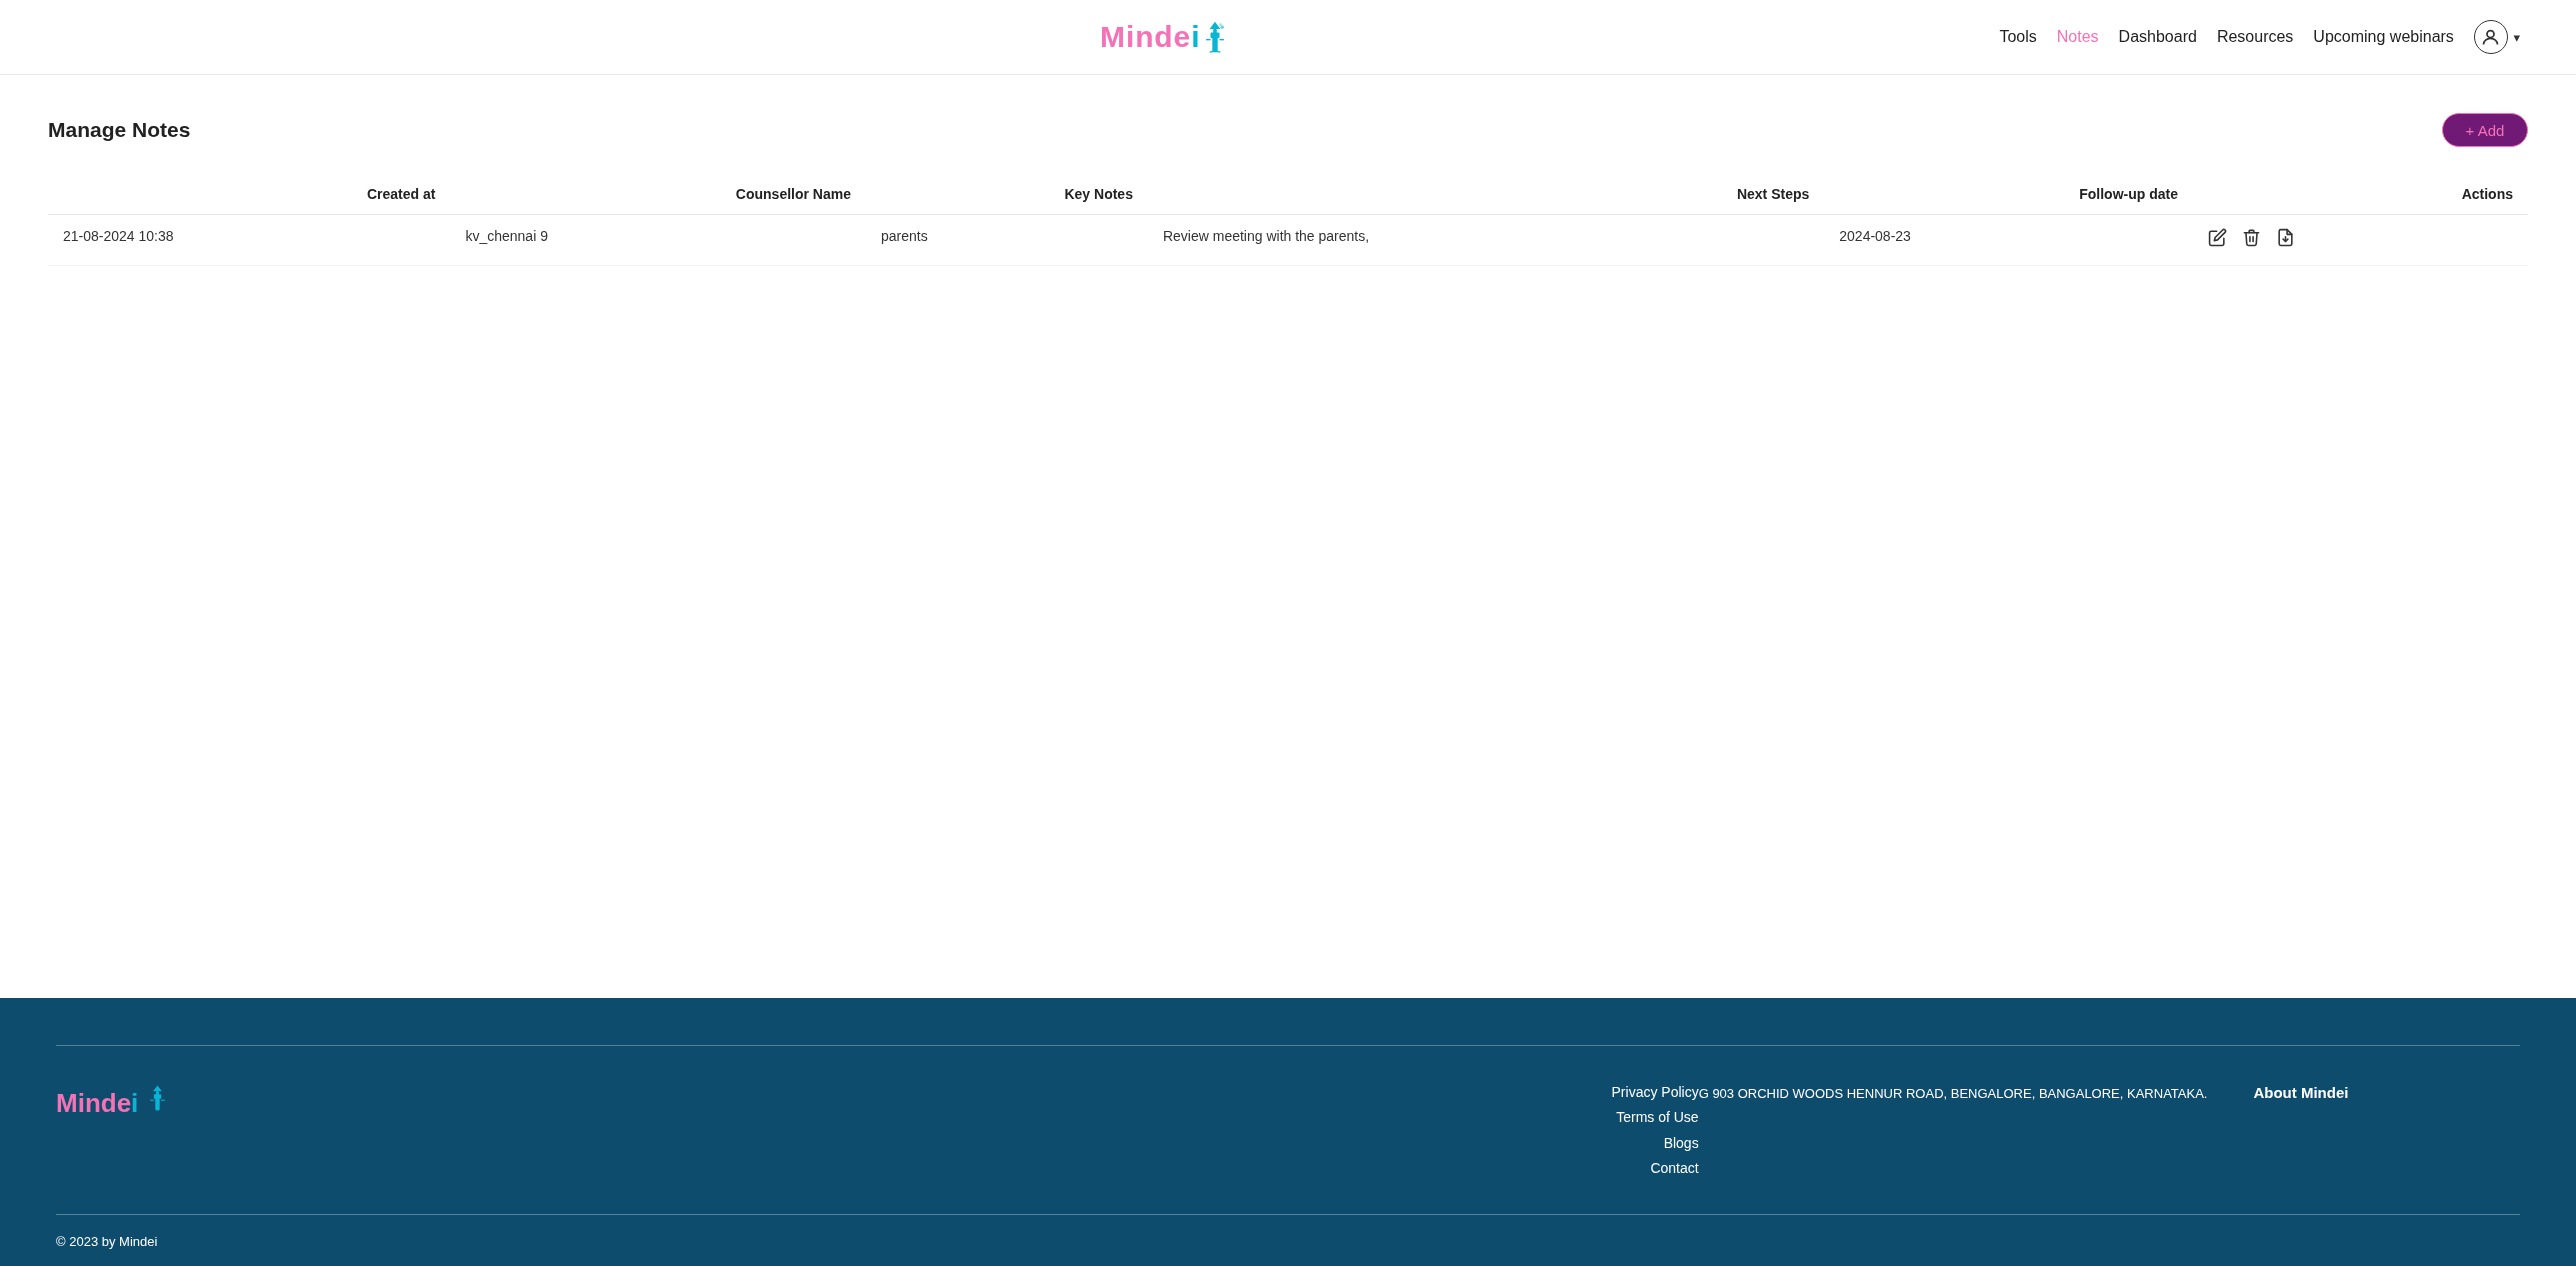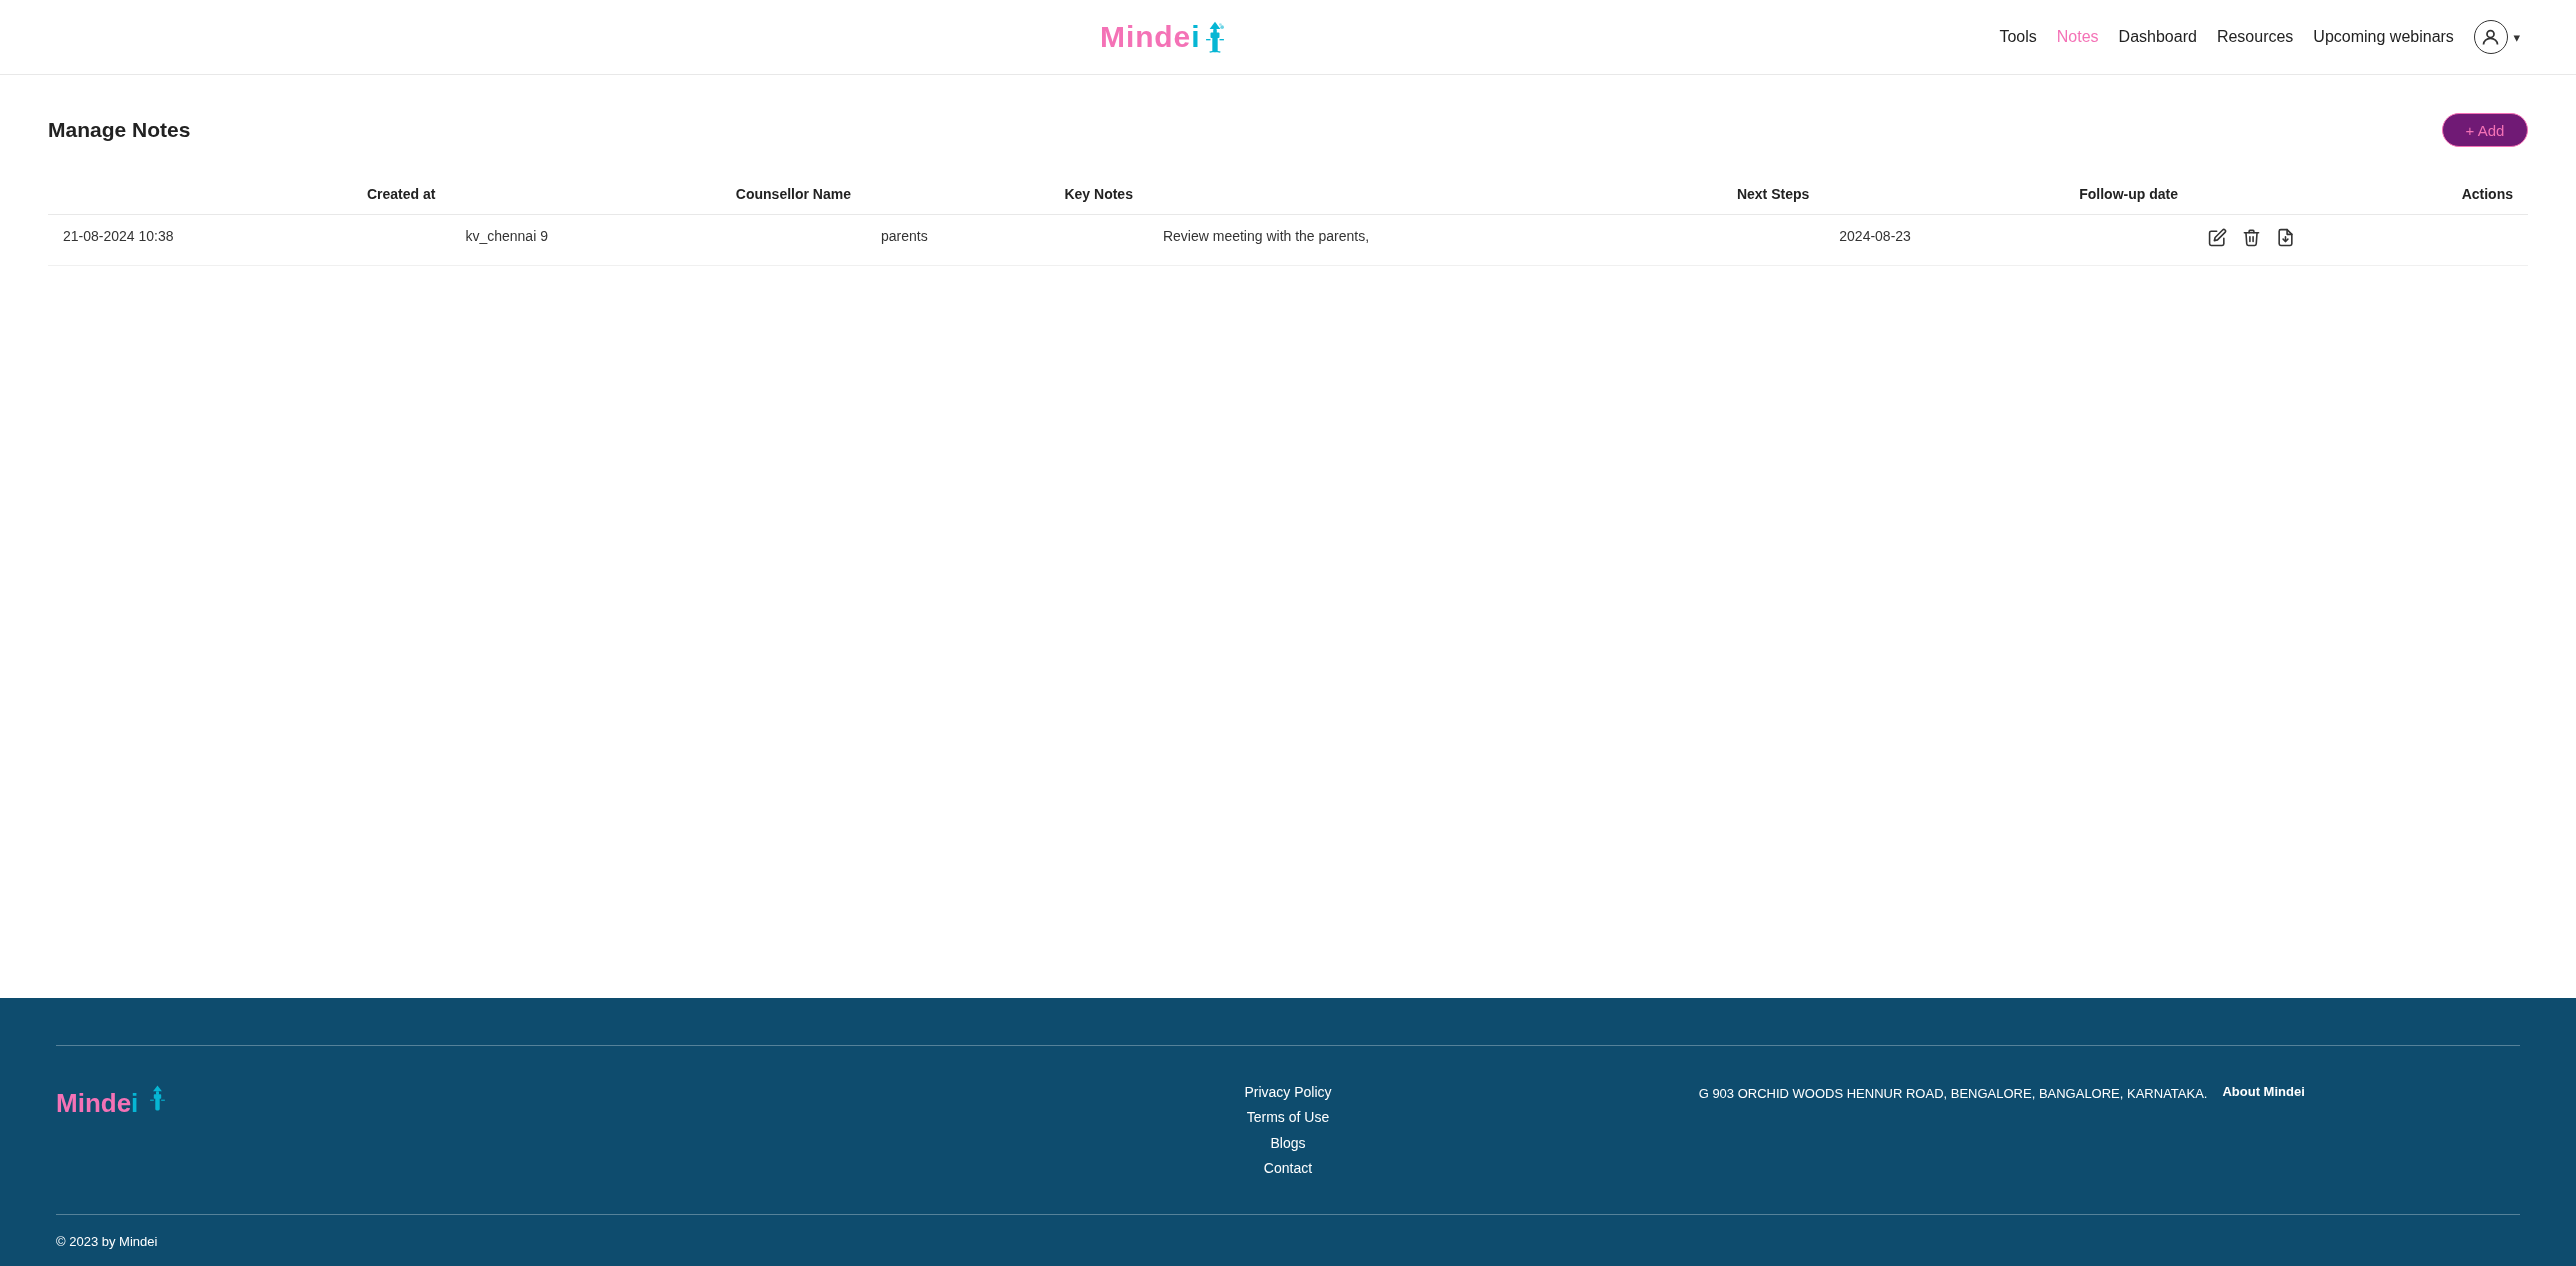--- a/index.html
+++ b/index.html
@@ -149,43 +149,44 @@
       font-size: 26px;
       font-weight: 700;
     }
     .footer-logo-minde { color: #f472b6; }
     .footer-logo-i { color: #06b6d4; }
     .footer-links-col {
       flex: 1;
       display: flex;
       flex-direction: column;
       gap: 9.4px;
-      align-items: center;
+      align-items: flex-end;
     }
     .footer-links-col a {
       text-decoration: none;
       color: #fff;
       font-size: 14px;
     }
     .footer-address-col {
       flex: 1;
       display: flex;
       flex-direction: row;
       gap: 15px;
     }
     .footer-address {
       font-size: 13px;
       line-height: 1.6;
       color: #fff;
       text-transform: uppercase;
     }
     .about-mindei {
-      font-size: 13px;
+      font-size: 15px;
       font-weight: 600;
       color: #fff;
+      margin-left: 31px;
     }
     .footer-bottom-line {
       border-top: 0.9px solid rgba(255,255,255,0.3);
       padding: 17px 0;
     }
     .copyright {
       font-size: 13px;
       color: #fff;
     }
 

